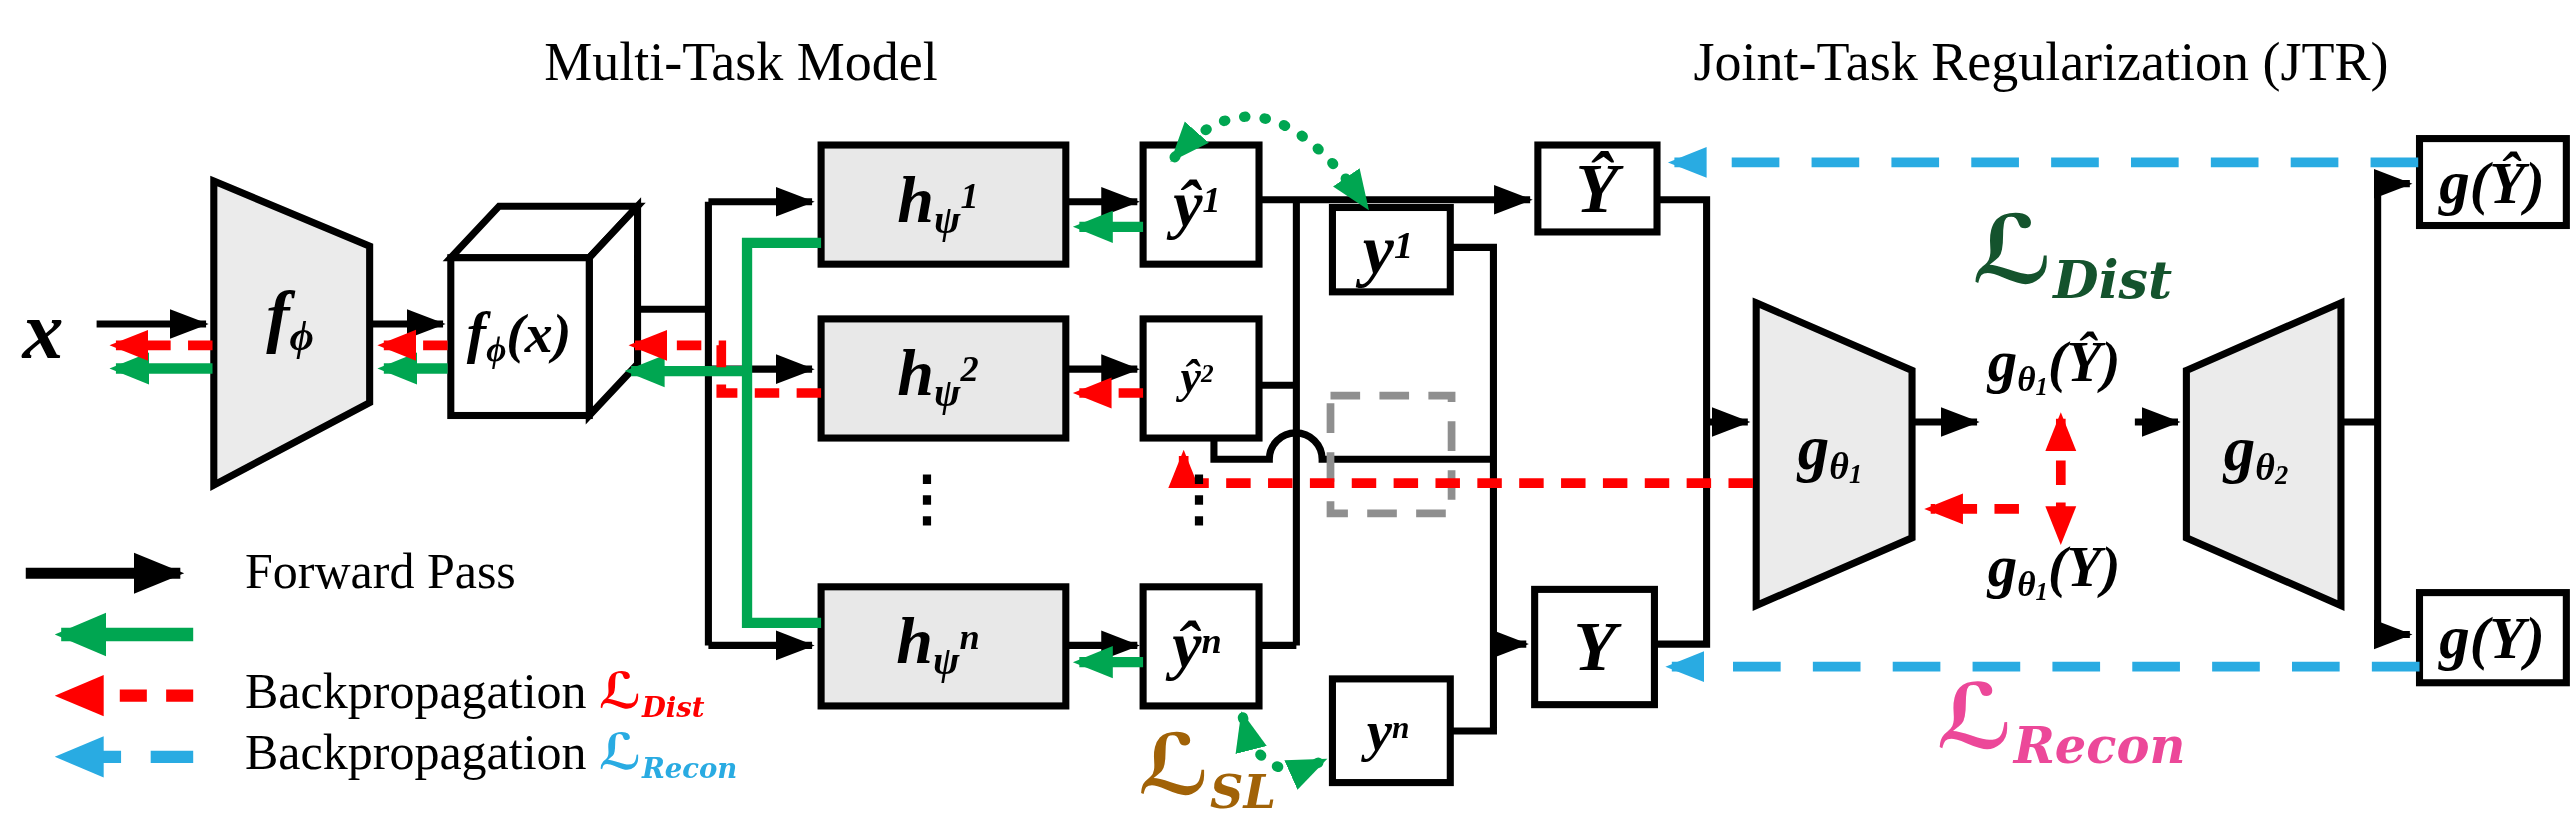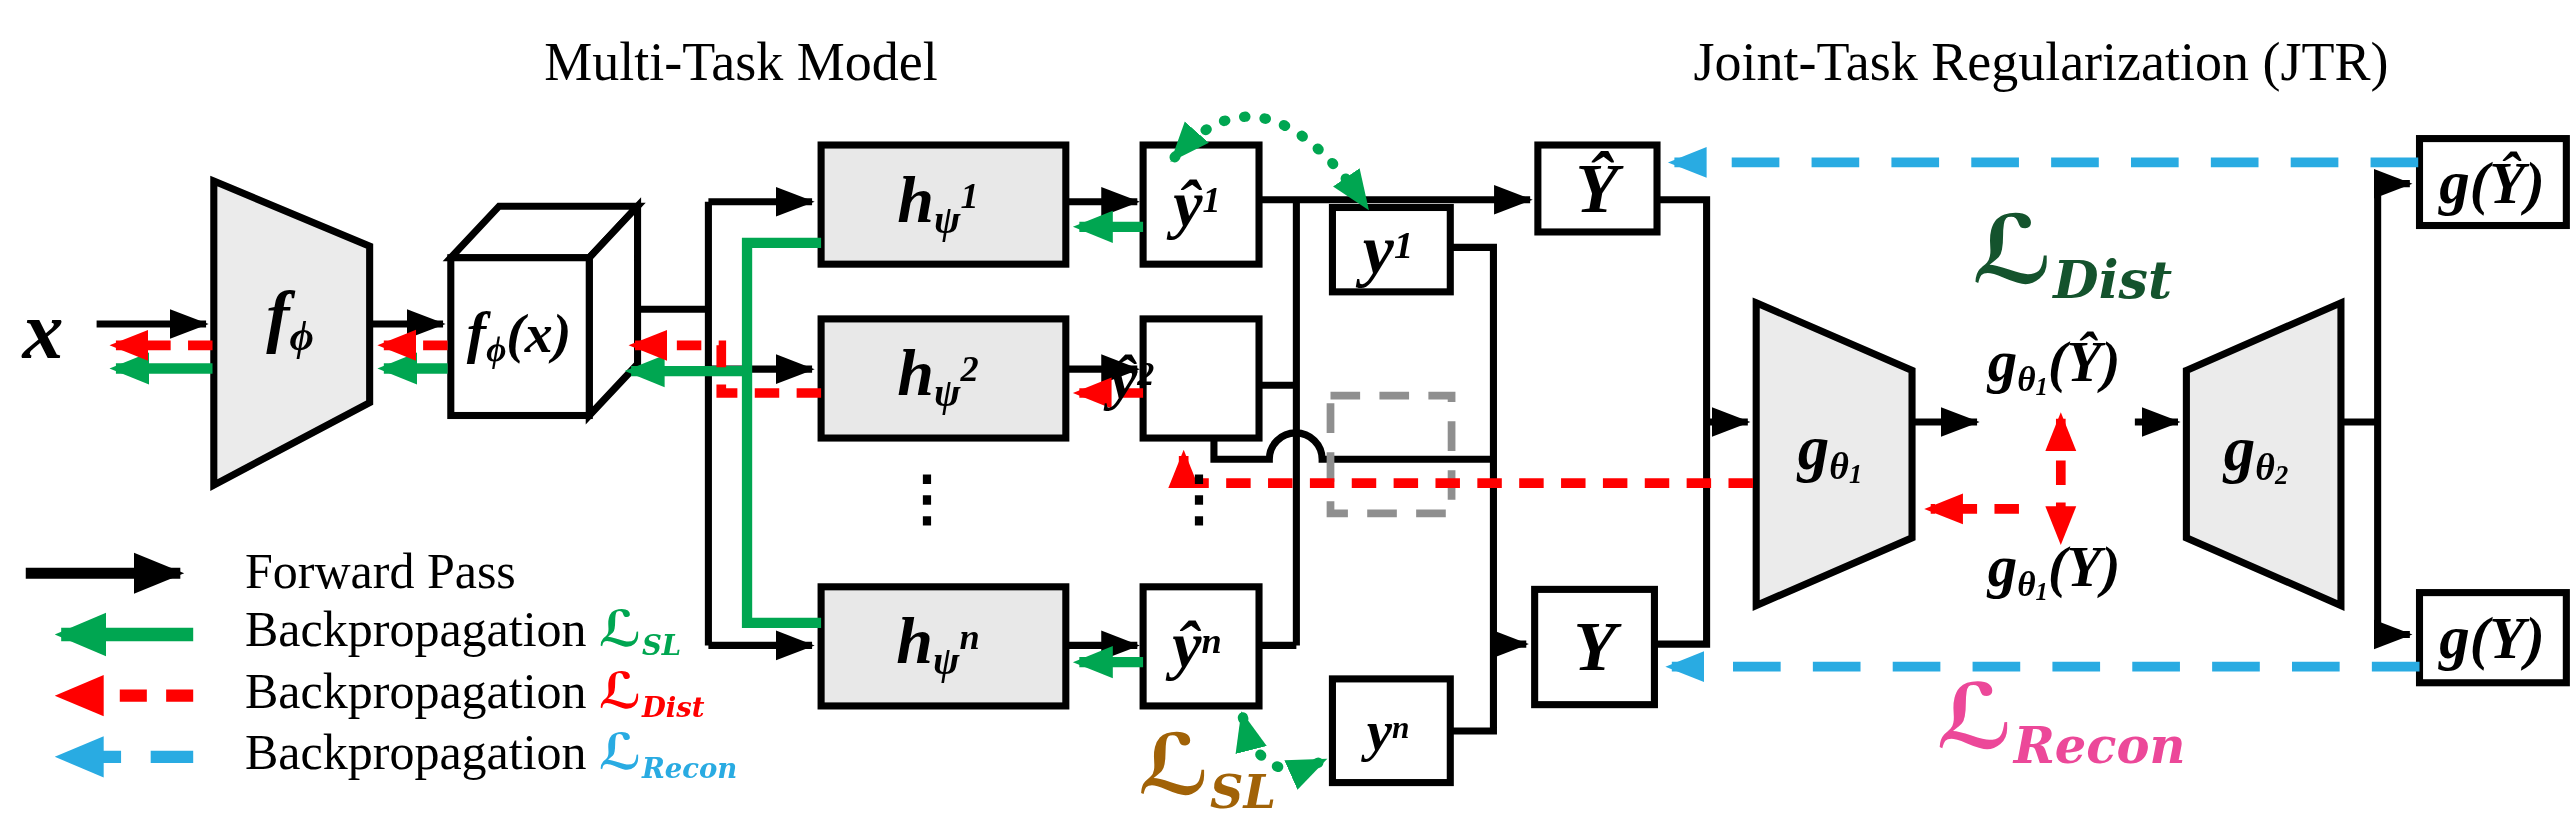--- a/index.html
+++ b/index.html
@@ -161,21 +161,21 @@
 
 <span class="lbl" style="left:43px;top:331px;font-size:82px;"><span>x</span></span>
 <span class="lbl" style="left:290px;top:319px;font-size:70px;"><span>f</span><span class="sub">ϕ</span></span>
 <span class="lbl" style="left:519px;top:336px;font-size:58px;"><span>f</span><span class="sub">ϕ</span><span class="tail">(x)</span></span>
 
 <span class="lbl" style="left:938px;top:204px;font-size:66px;"><span>h</span><span class="sub">ψ</span><span class="sup">1</span></span>
 <span class="lbl" style="left:938px;top:377px;font-size:66px;"><span>h</span><span class="sub">ψ</span><span class="sup">2</span></span>
 <span class="lbl" style="left:938px;top:645px;font-size:66px;font-family:Liberation Serif, serif;"><span>h</span><span class="sub">ψ</span><span class="sup">n</span></span>
 
 <span class="lbl" style="left:1197px;top:204px;font-size:66px;"><span>ŷ</span><span class="sup">1</span></span>
-<span class="lbl" style="left:1132px;top:377px;font-size:62px;"><span>ŷ</span><span class="sup">2</span></span>
+<span class="lbl" style="left:1197px;top:377px;font-size:46px;"><span>ŷ</span><span class="sup">2</span></span>
 <span class="lbl" style="left:1197px;top:645px;font-size:66px;"><span>ŷ</span><span class="sup">n</span></span>
 
 <span class="lbl" style="left:1388px;top:250px;font-size:70px;"><span>y</span><span class="sup">1</span></span>
 <span class="lbl" style="left:1388px;top:730px;font-size:57px;"><span>y</span><span class="sup">n</span></span>
 
 <span class="lbl" style="left:1597px;top:189px;font-size:70px;"><span>Ŷ</span></span>
 <span class="lbl" style="left:1595px;top:647px;font-size:70px;"><span>Y</span></span>
 
 <span class="lbl" style="left:1830px;top:452px;font-size:63px;"><span>g</span><span class="sub">θ</span><span class="ssub">1</span></span>
 <span class="lbl" style="left:2256px;top:453px;font-size:63px;"><span>g</span><span class="sub">θ</span><span class="ssub">2</span></span>
@@ -187,18 +187,17 @@
 <span class="lbl" style="left:2492px;top:638px;font-size:61px;"><span>g</span><span class="tail">(Y)</span></span>
 
 <span class="lbl loss" style="left:2072px;top:254px;font-size:95px;color:#14532d;"><span>ℒ</span><span class="sub">Dist</span></span>
 <span class="lbl loss" style="left:2061px;top:721px;font-size:90px;color:#ec4899;"><span>ℒ</span><span class="sub">Recon</span></span>
 <span class="lbl loss" style="left:1207px;top:769px;font-size:84px;color:#a16207;"><span>ℒ</span><span class="sub">SL</span></span>
 
 <span class="lbl vd" style="left:927px;top:498px;font-size:61px;"><span>⋮</span></span>
 <span class="lbl vd" style="left:1199px;top:498px;font-size:61px;"><span>⋮</span></span>
 
 <span class="legend-text" style="left:245px;top:573px;"><span>Forward Pass</span></span>
-<span class="legend-text" style="left:245px;top:634px;"><span>Backpropagation</span>&nbsp;<span class="loss" style="color:#00a651;"><span>ℒ</span><span class="sub">SL</span></span></span>
 <span class="legend-text" style="left:245px;top:696px;"><span>Backpropagation</span>&nbsp;<span class="loss" style="color:#ff0000;"><span>ℒ</span><span class="sub">Dist</span></span></span>
 <span class="legend-text" style="left:245px;top:757px;"><span>Backpropagation</span>&nbsp;<span class="loss" style="color:#29abe2;"><span>ℒ</span><span class="sub">Recon</span></span></span>
 
 </div>
 
 
 </body></html>

